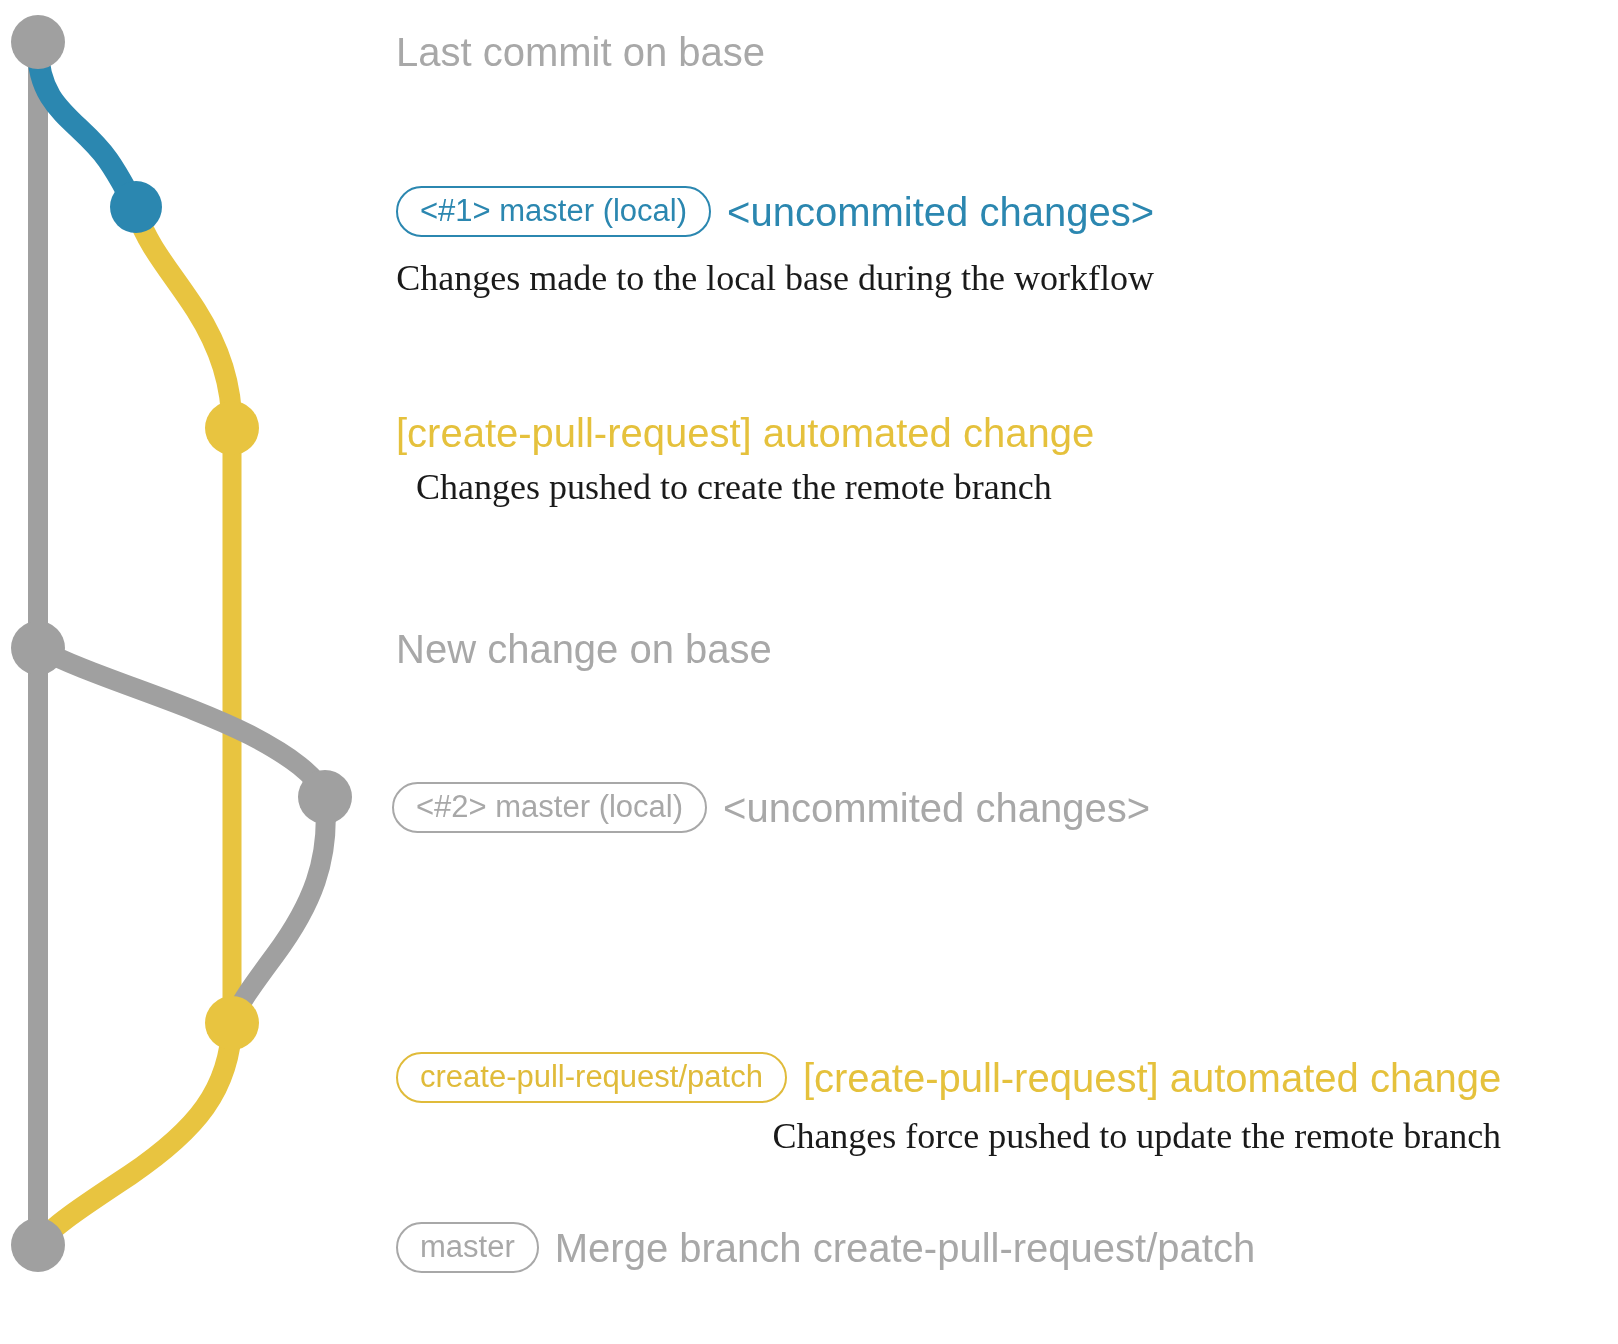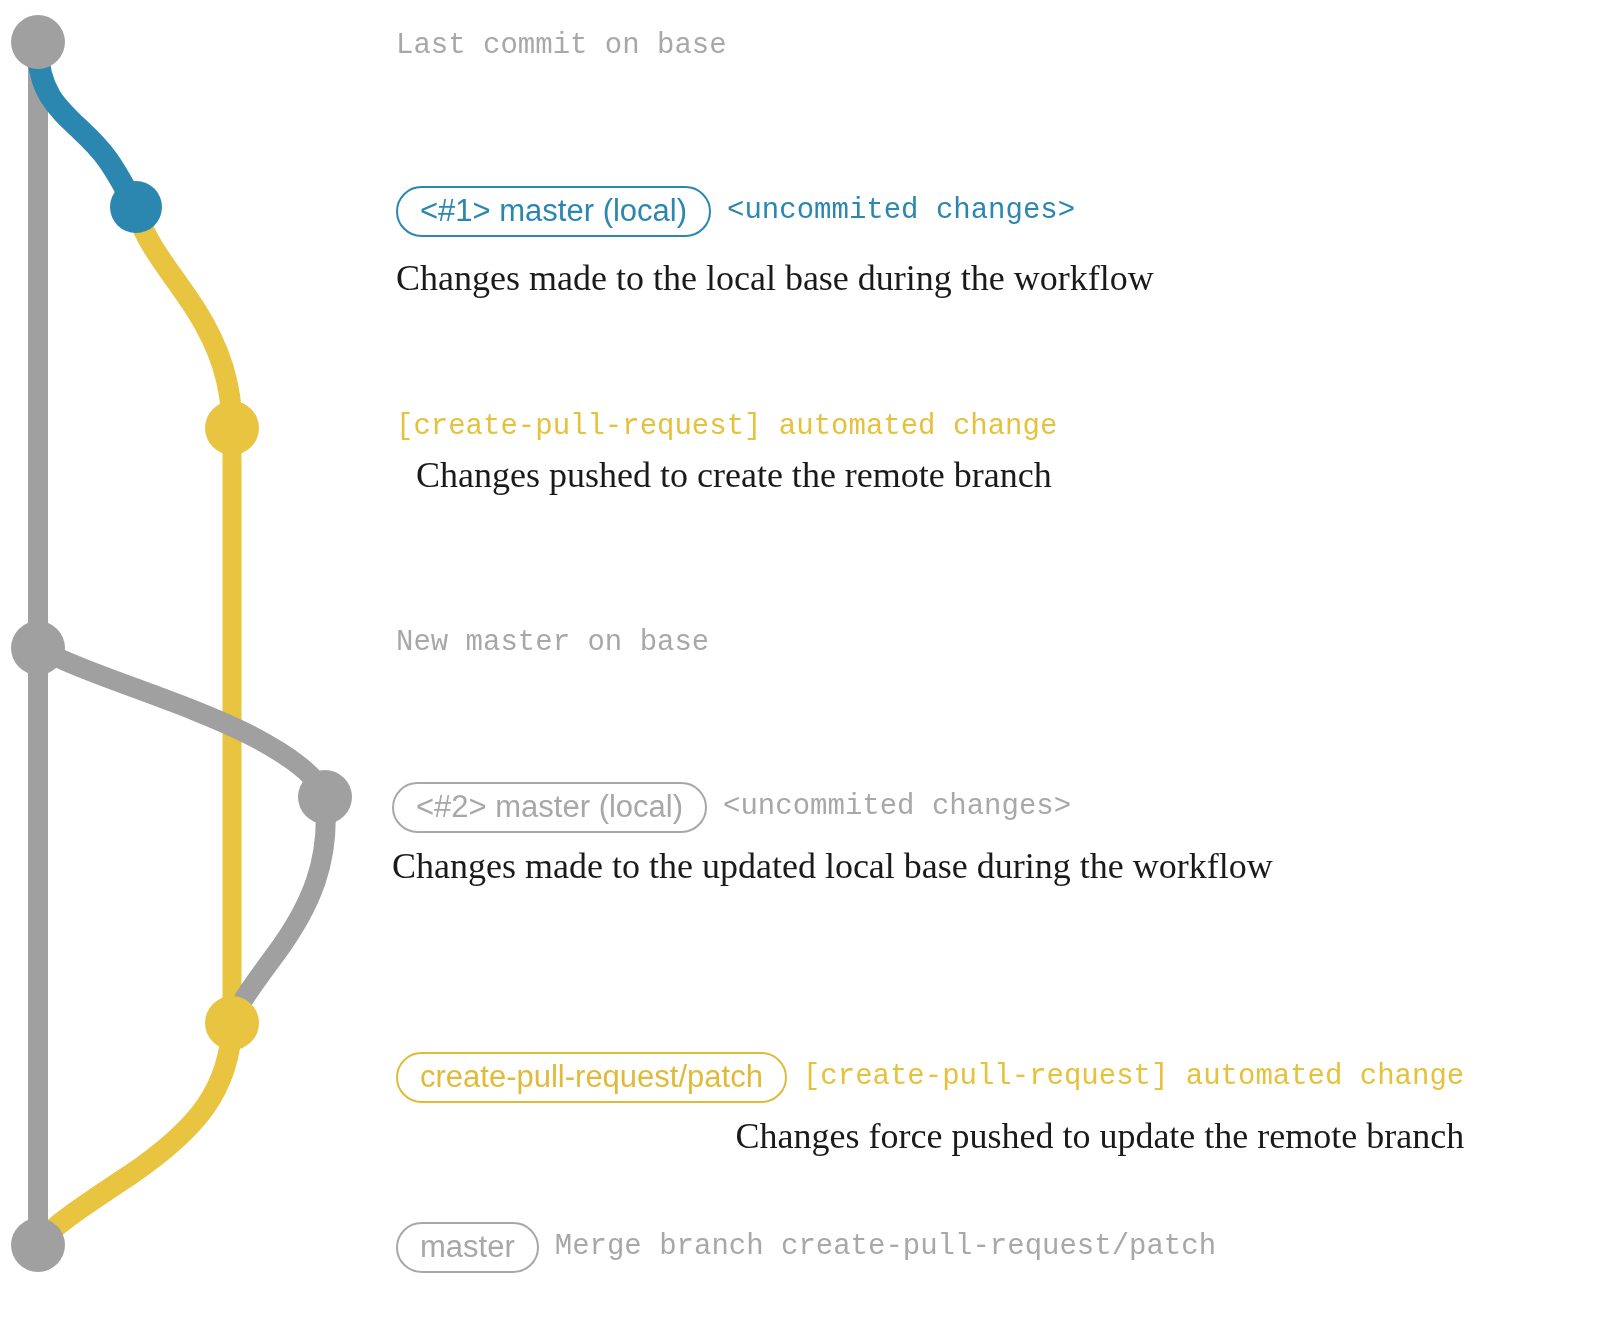--- a/index.html
+++ b/index.html
@@ -53,24 +53,23 @@
     font-size: 31px;
     line-height: 1.0;
     color: #a0a0a0;
     background: transparent;
   }
   .pill.blue { border-color: #2b87b0; color: #2b87b0; }
   .pill.gold { border-color: #e0bb3a; color: #e0bb3a; }
   .pill.gray { border-color: #a8a8a8; color: #a8a8a8; }
 
   .headline {
-    font-size: 29px;
+    font-size: 40px;
     line-height: 1.05;
     white-space: nowrap;
-    font-family: Liberation Mono, monospace;
   }
   .headline.blue { color: #2b87b0; }
   .headline.gold { color: #e5c13c; }
   .headline.gray { color: #a8a8a8; }
 
   .desc {
     font-family: Liberation Serif, serif;
     font-size: 36px;
     color: #1a1a1a;
     white-space: nowrap;
@@ -124,30 +123,29 @@
 
   <div class="row" style="left:396px; top:412px;">
     <div class="row-main">
       <span class="headline gold">[create-pull-request] automated change</span>
     </div>
     <div class="desc" style="margin-left:20px;">Changes pushed to create the remote branch</div>
   </div>
 
   <div class="row" style="left:396px; top:628px;">
     <div class="row-main">
-      <span class="headline gray">New master on base</span>
+      <span class="headline gray">New change on base</span>
     </div>
   </div>
 
   <div class="row" style="left:392px; top:782px;">
     <div class="row-main">
       <span class="pill gray">&lt;#2&gt; master (local)</span>
       <span class="headline gray">&lt;uncommited changes&gt;</span>
     </div>
-    <div class="desc align-right">Changes made to the updated local base during the workflow</div>
   </div>
 
   <div class="row" style="left:396px; top:1052px;">
     <div class="row-main">
       <span class="pill gold">create-pull-request/patch</span>
       <span class="headline gold">[create-pull-request] automated change</span>
     </div>
     <div class="desc align-right">Changes force pushed to update the remote branch</div>
   </div>
 

